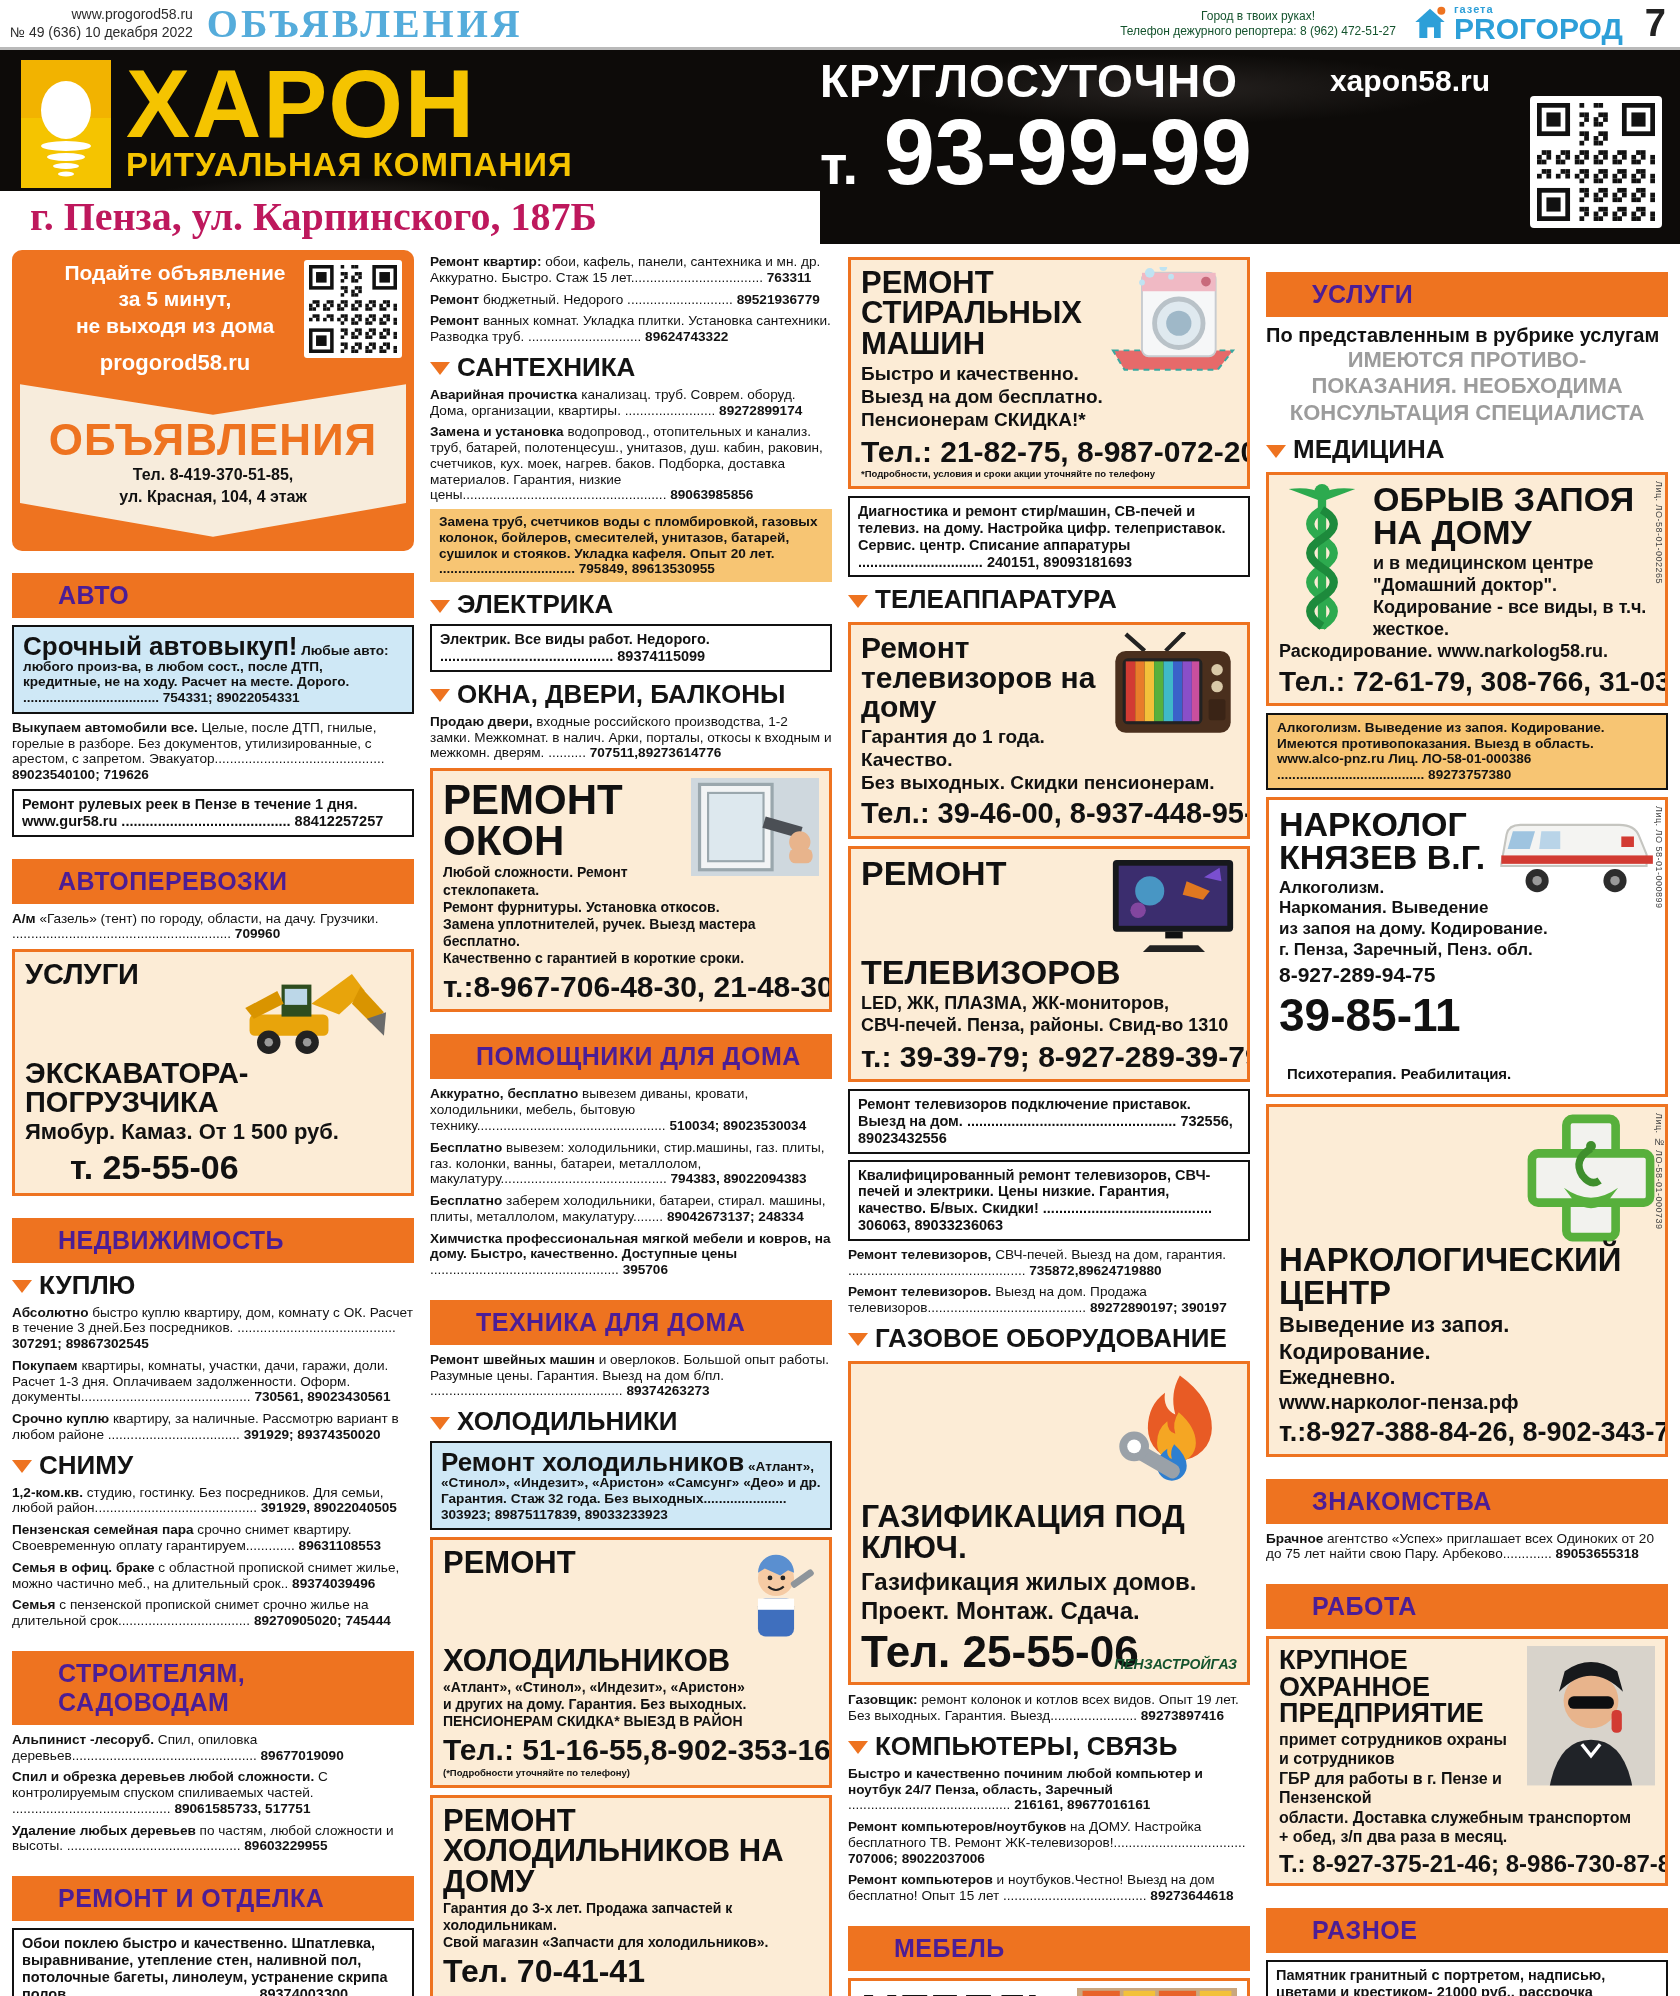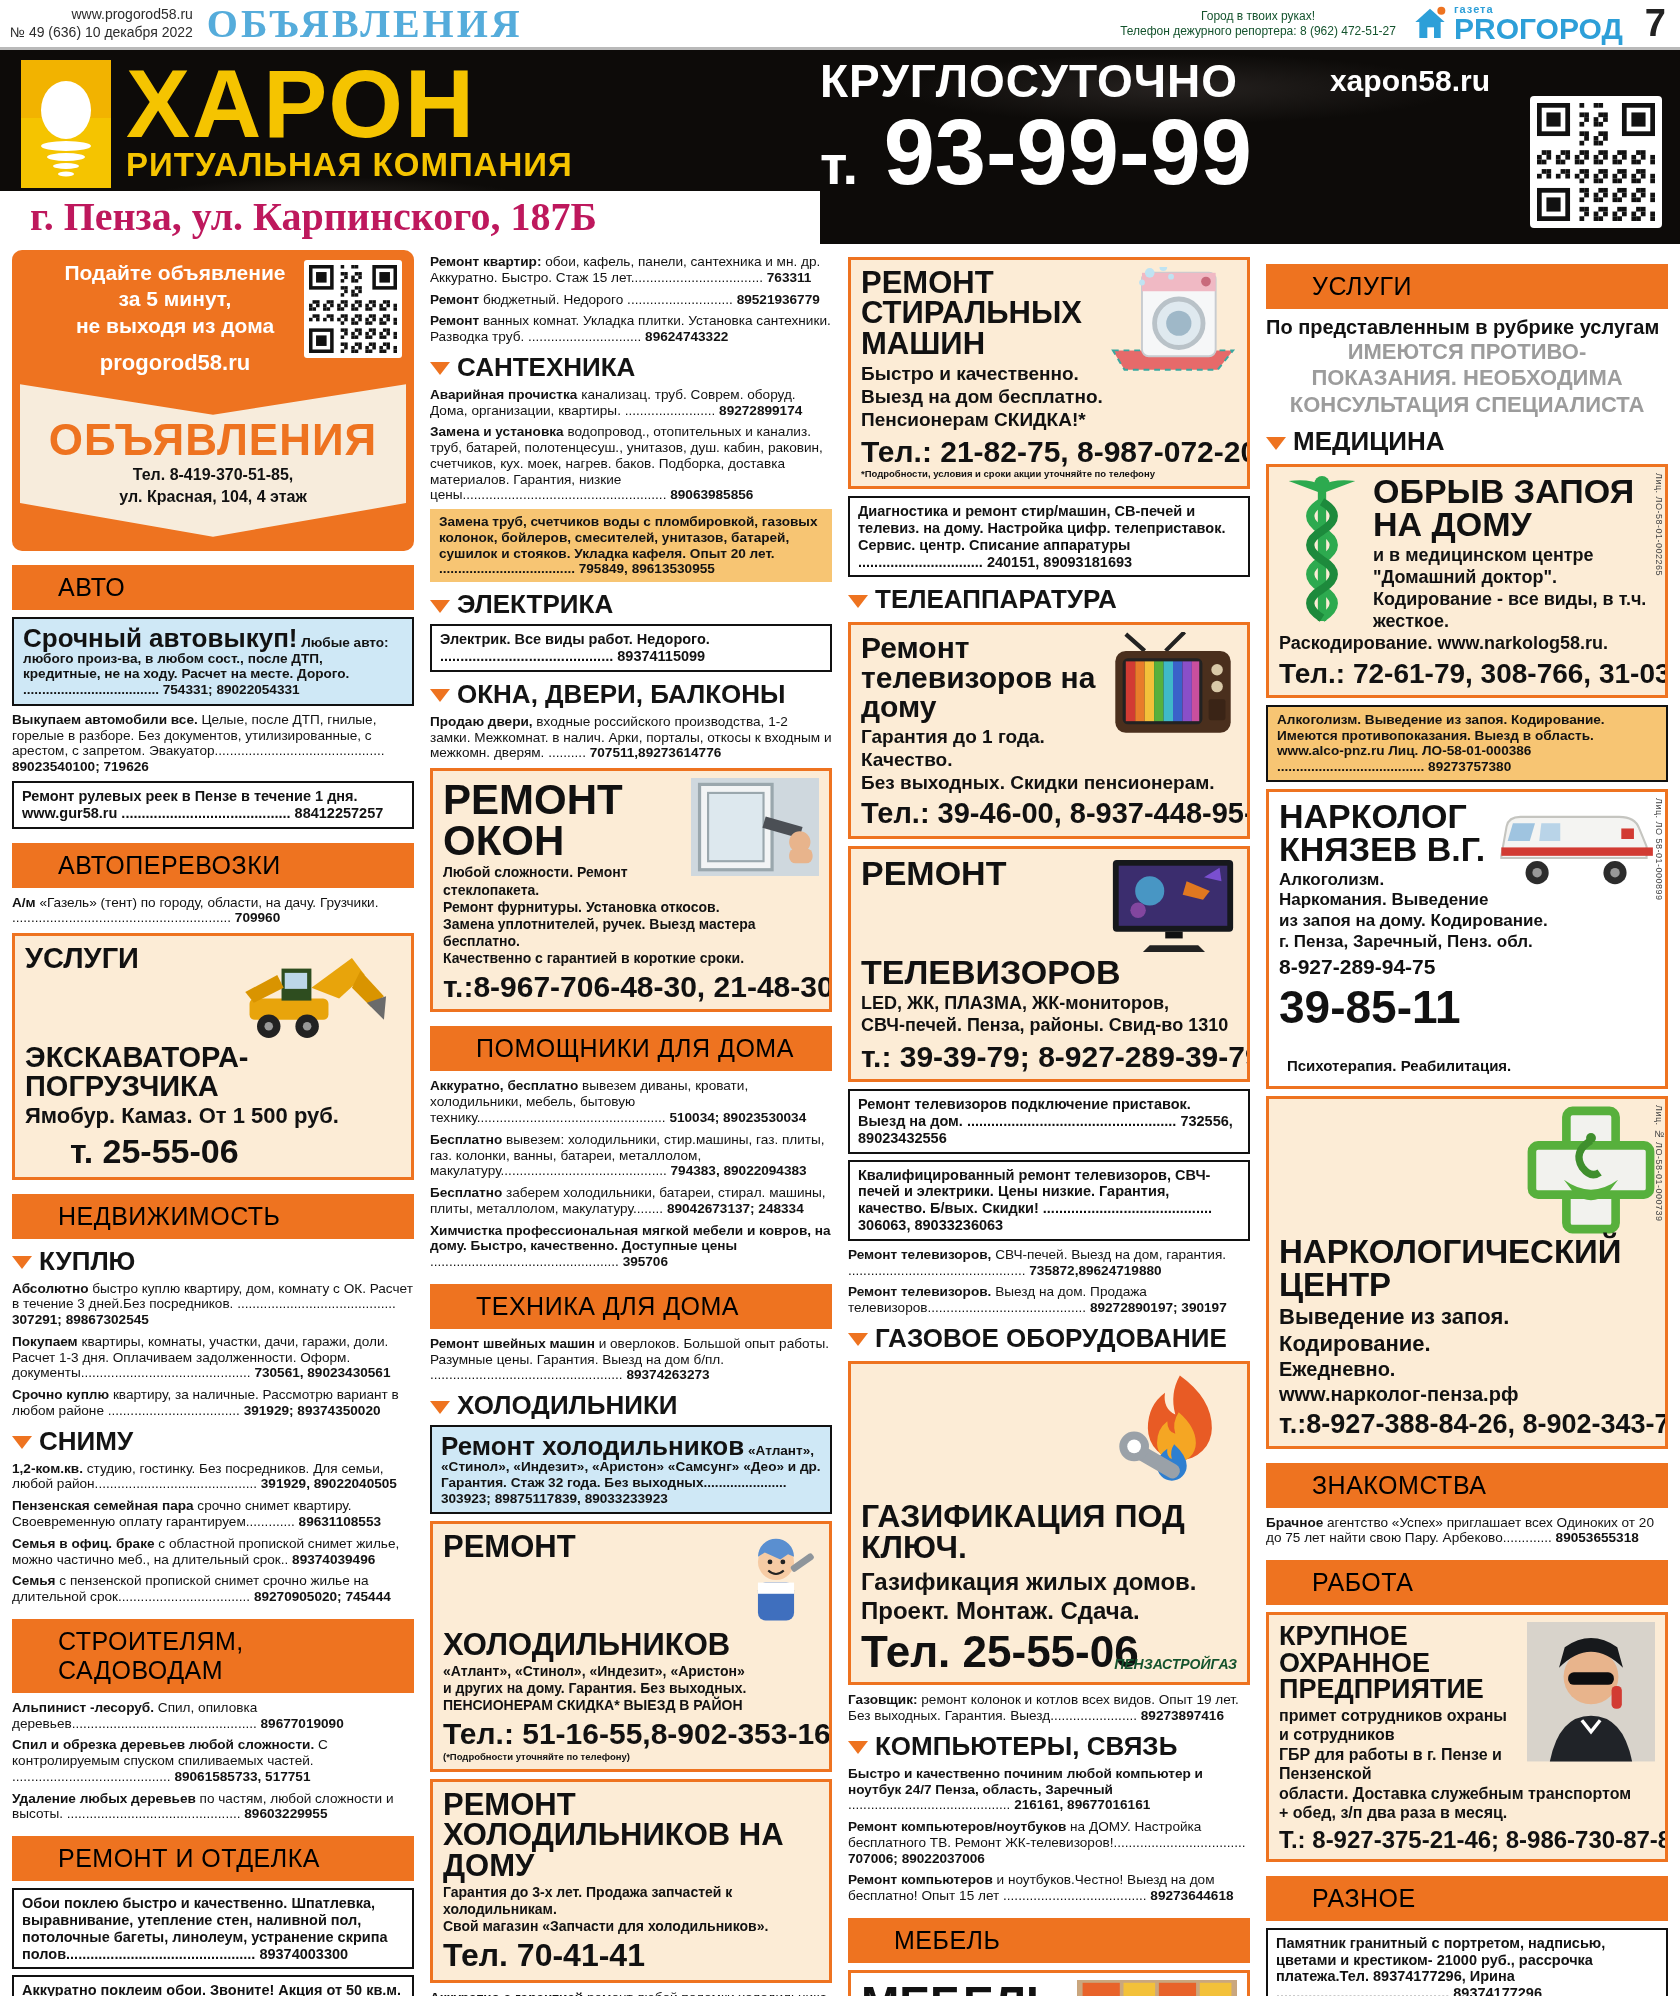--- a/index.html
+++ b/index.html
@@ -33,21 +33,21 @@
   .b-phone{font-size:92px;font-weight:900;line-height:1.05;white-space:nowrap;}
   .b-phone .t-small{font-size:56px;font-weight:800;}
   .b-site{position:absolute;right:190px;top:14px;font-size:30px;font-weight:800;color:#fff;}
   .b-qr{position:absolute;right:18px;top:46px;background:#fff;padding:7px;border-radius:4px;}
   .b-qr svg{width:118px;height:118px;display:block;}
 
   
   .columns{display:grid;grid-template-columns:repeat(4,1fr);gap:16px;padding:6px 12px 0;box-sizing:border-box;}
   .col{min-width:0;}
 
-  .sec-header{background:#ee7320;color:#000000;font-weight:400;font-size:25px;letter-spacing:.5px;padding:8px 8px 8px 46px;margin:14px 0 7px;text-transform:uppercase;}
+  .sec-header{background:#ee7320;color:#4c1d95;font-weight:700;font-size:25px;letter-spacing:.5px;padding:8px 8px 8px 46px;margin:22px 0 7px;text-transform:uppercase;}
   .sub-header{display:flex;align-items:center;gap:7px;font-size:26px;font-weight:800;color:#141414;margin:7px 0 4px;text-transform:uppercase;}
   .tri{width:0;height:0;border-left:10px solid transparent;border-right:10px solid transparent;border-top:13px solid #ee7320;margin-top:3px;flex:none;}
 
   .ad{font-size:13.6px;line-height:1.16;margin:4px 0 6px;color:#121212;}
   .ad .lead{font-weight:700;}
   .ad .ph{font-weight:700;}
   .ad .big-lead{font-size:26px;font-weight:800;line-height:1;}
   .ad.boxed{border:2.5px solid #111;padding:5px 8px;font-weight:700;font-size:14.5px;}
   .ad.blue{background:#cfe8f6;border:2.5px solid #111;padding:6px 9px;font-weight:700;}
   .ad.hl{background:#f7c573;padding:5px 9px;}

